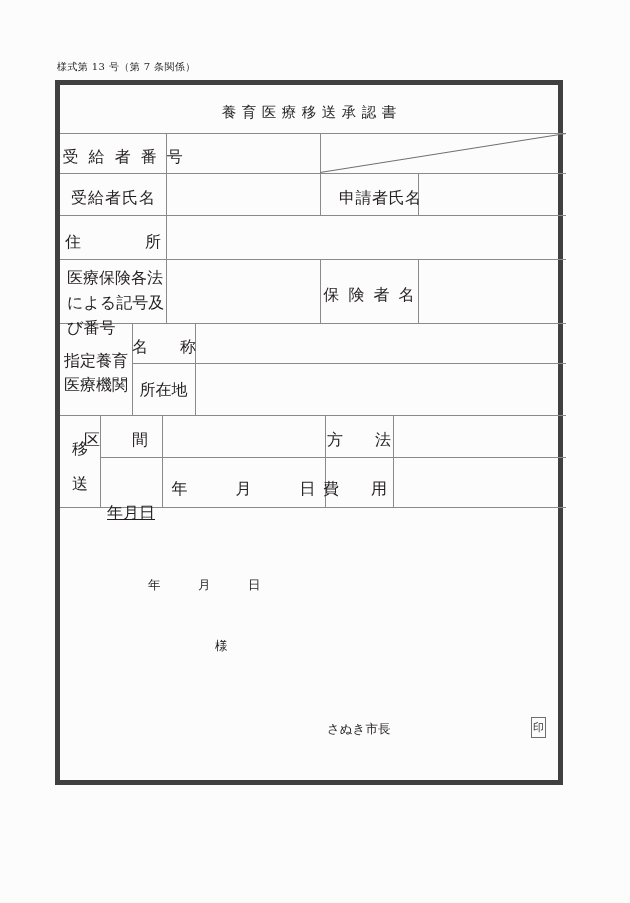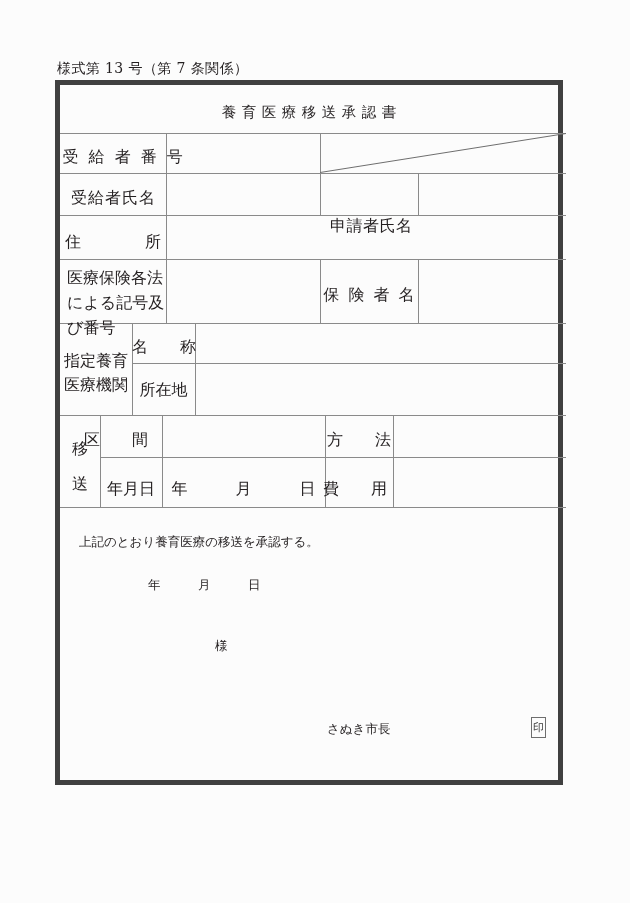--- a/index.html
+++ b/index.html
@@ -21,21 +21,21 @@
     left: 0; top: 0;
     width: 630px; height: 903px;
     background: #fcfcfc;
   }
 
   
   .form-no {
     position: absolute;
     left: 57px;
     top: 60px;
-    font-size: 14px;
+    font-size: 10px;
     letter-spacing: 0.4px;
     white-space: pre;
   }
 
   
   .frame {
     position: absolute;
     left: 55px;
     top: 80px;
     width: 508px;
@@ -154,43 +154,42 @@
     <div class="vline" style="left:265px; top:330px; height:92px;"></div>
     <div class="vline" style="left:333px; top:330px; height:92px;"></div>
 
     <svg class="diagonal" style="left:260px; top:48px; width:246px; height:40px;" viewBox="0 0 246 40" preserveAspectRatio="none">
       <line x1="0" y1="39.5" x2="246" y2="0.5" stroke="#6e6e6e" stroke-width="1"></line>
     </svg>
 
     <div class="cell-label center" style="left:0px; top:60px; width:106px; letter-spacing:2.5px; text-indent:2.5px;">受 給 者 番 号</div>
 
     <div class="cell-label center" style="left:0px; top:101px; width:106px; letter-spacing:1px; text-indent:1px;">受給者氏名</div>
-    <div class="cell-label center" style="left:262px; top:101px; width:98px; letter-spacing:0.5px; text-indent:0.5px;margin-top:28px;">申請者氏名</div>
+    <div class="cell-label center" style="left:271px; top:101px; width:98px; letter-spacing:0.5px; text-indent:0.5px;">申請者氏名</div>
 
     <div class="cell-label center" style="left:0px; top:145px; width:106px;">住　　　　所</div>
 
     <div class="cell-label" style="left:7px; top:181px; width:99px; white-space:normal; line-height:1.55;">医療保険各法による記号及び番号</div>
     <div class="cell-label center" style="left:260px; top:198px; width:98px; letter-spacing:2px; text-indent:2px;">保 険 者 名</div>
 
     <div class="cell-label center" style="left:0px; top:264px; width:72px;">指定養育</div>
     <div class="cell-label center" style="left:0px; top:288px; width:72px;">医療機関</div>
     <div class="cell-label center" style="left:72px; top:250px; width:63px;">名　　称</div>
     <div class="cell-label center" style="left:72px; top:293px; width:63px;">所在地</div>
 
     <div class="cell-label center" style="left:0px; top:352px; width:40px;">移</div>
     <div class="cell-label center" style="left:0px; top:387px; width:40px;">送</div>
 
     <div class="cell-label center" style="left:24px; top:343px; width:62px;">区　　間</div>
     <div class="cell-label center" style="left:265px; top:343px; width:68px;">方　　法</div>
 
-    <div class="cell-label center" style="left:40px; top:392px; width:62px;">年月日</div>
+    <div class="cell-label center" style="left:40px; top:416px; width:62px;text-decoration:underline;">年月日</div>
     <div class="cell-label center" style="left:102px; top:392px; width:163px;">年　　　月　　　日</div>
     <div class="cell-label center" style="left:261px; top:392px; width:68px;">費　　用</div>
 
-    <div class="body-text" style="left:19px; top:447px;">上記のとおり養育医療の移送を承認する。</div>
 
     <div class="body-text" style="left:88px; top:490px;">年　　　月　　　日</div>
 
     <div class="body-text" style="left:155px; top:551px;">様</div>
 
     <div class="body-text" style="left:267px; top:634px;">さぬき市長</div>
 
     <div class="seal-box" style="left:471px; top:632px;">印</div>
 
   </div>

